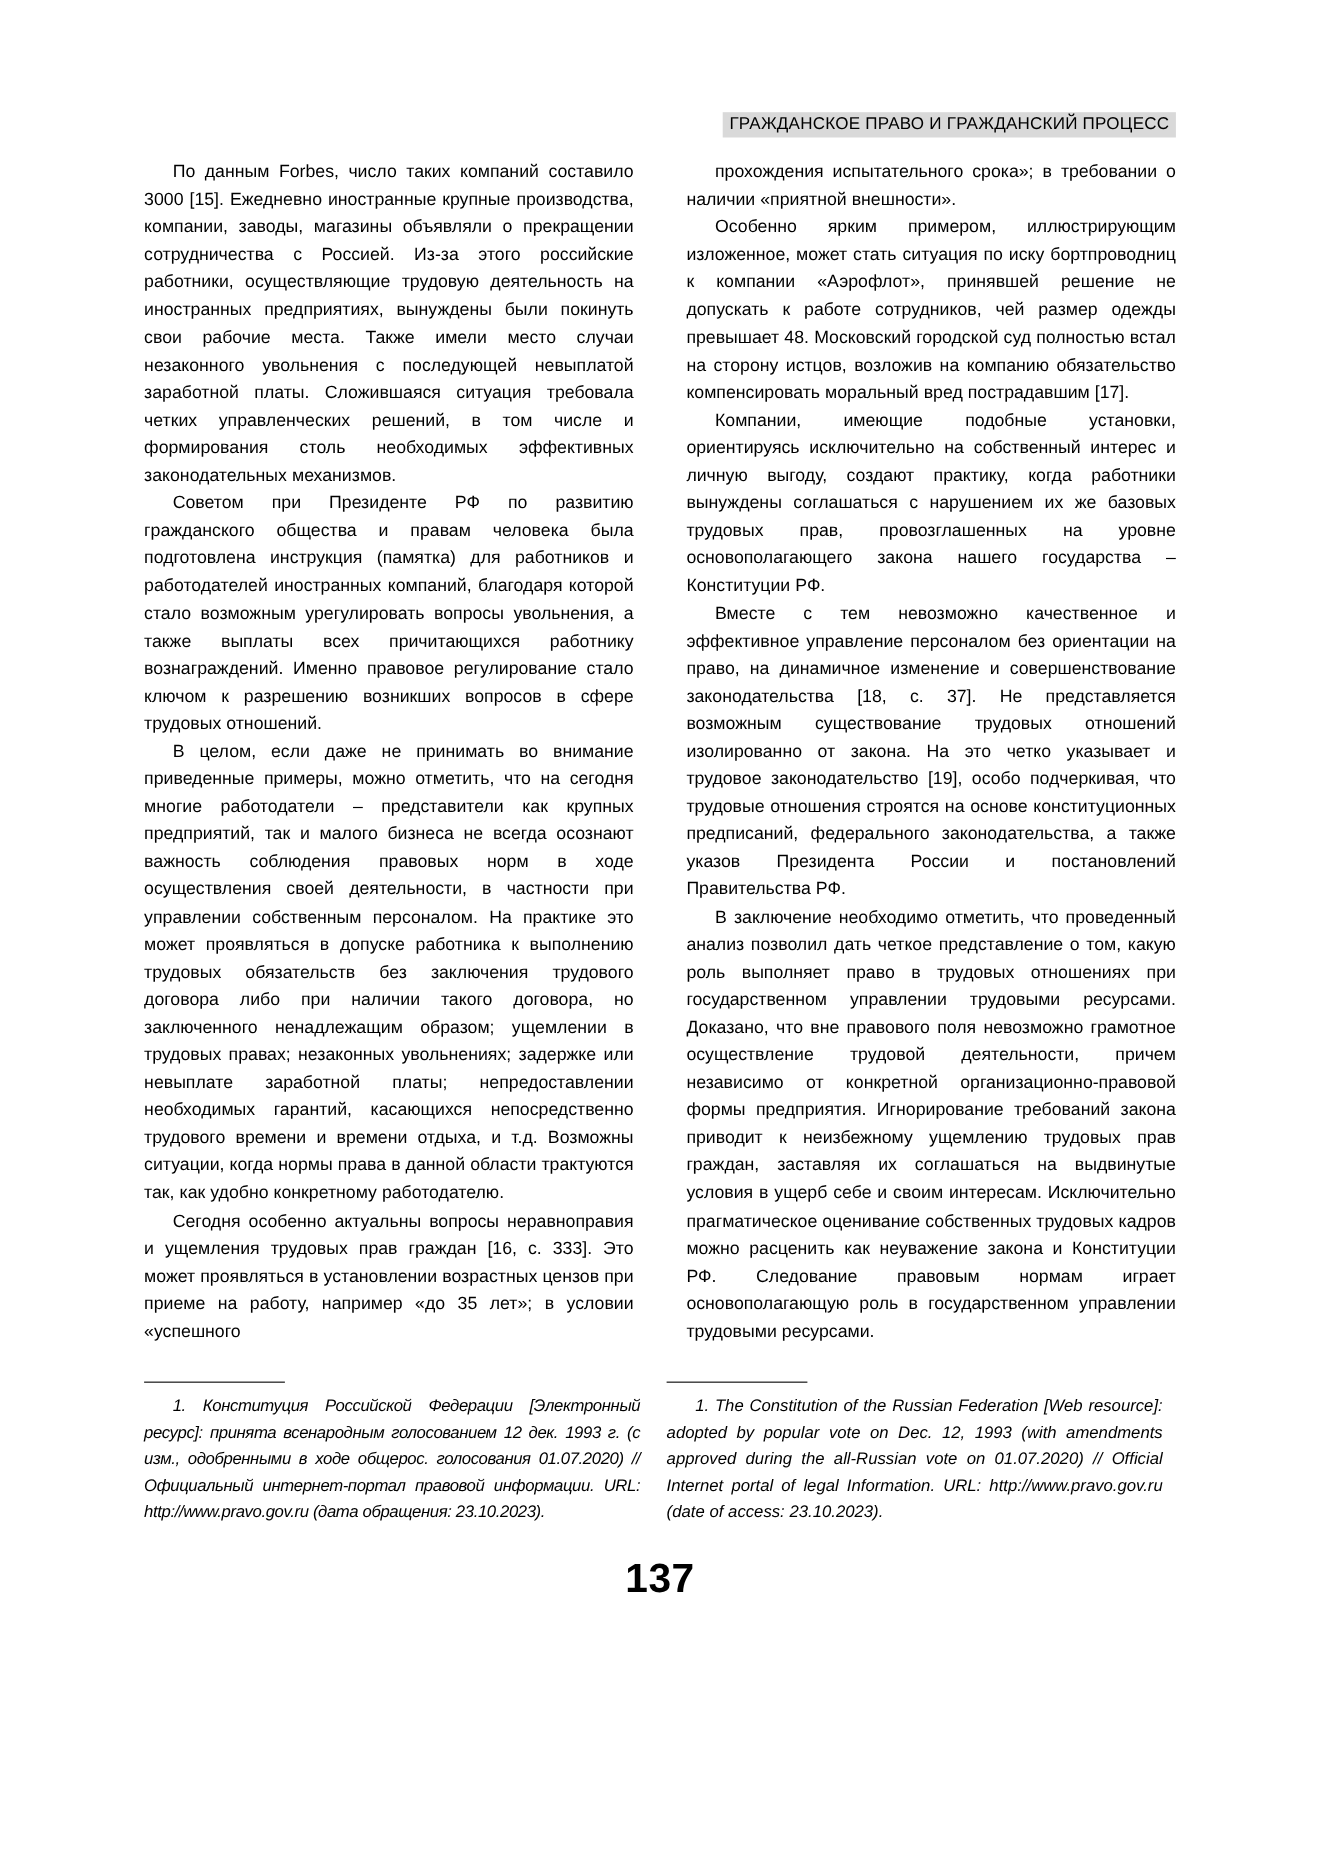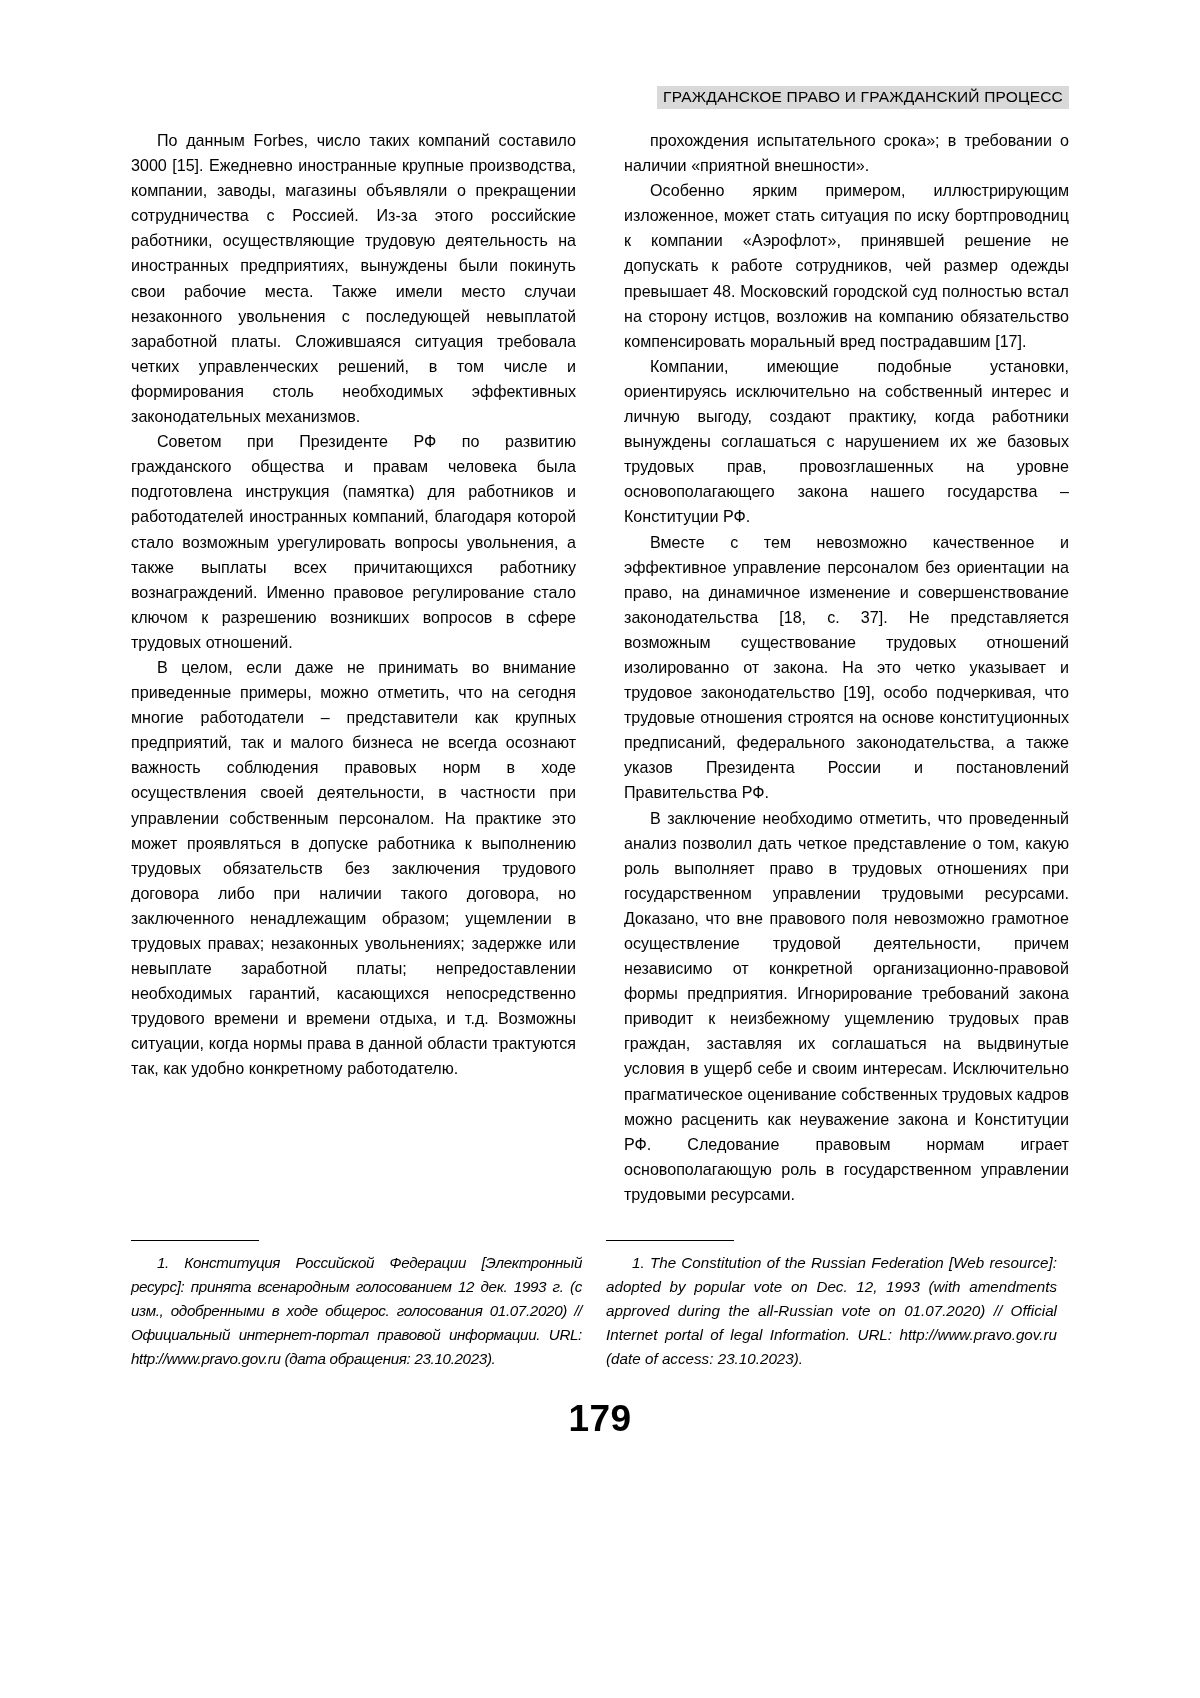--- a/index.html
+++ b/index.html
@@ -10,21 +10,21 @@
   body {
     width: 1200px;
     height: 1698px;
     font-family: "DejaVu Sans", sans-serif;
     color: #000000;
     position: relative;
     overflow: hidden;
   }
   .page {
     position: absolute;
-    left: 0; top: 0;
+    left: 0; top: 16px;
     width: 1200px;
     height: 1418px;
     background: #ffffff;
   }
   
   .running-head {
     position: absolute;
     top: 86px;
     left: 131px;
     width: 938px;
@@ -109,20 +109,21 @@
 
   <div class="running-head">
     <span class="rh-text">ГРАЖДАНСКОЕ ПРАВО И ГРАЖДАНСКИЙ ПРОЦЕСС</span>
   </div>
 
   <div class="columns">
     <div class="col">
       <p>По данным Forbes, число таких компаний составило 3000 [15]. Ежедневно иностранные крупные производства, компании, заводы, магазины объявляли о прекращении сотрудничества с Россией. Из-за этого российские работники, осуществляющие трудовую деятельность на иностранных предприятиях, вынуждены были покинуть свои рабочие места. Также имели место случаи незаконного увольнения с последующей невыплатой заработной платы. Сложившаяся ситуация требовала четких управленческих решений, в том числе и формирования столь необходимых эффективных законодательных механизмов.</p>
       <p>Советом при Президенте РФ по развитию гражданского общества и правам человека была подготовлена инструкция (памятка) для работников и работодателей иностранных компаний, благодаря которой стало возможным урегулировать вопросы увольнения, а также выплаты всех причитающихся работнику вознаграждений. Именно правовое регулирование стало ключом к разрешению возникших вопросов в сфере трудовых отношений.</p>
       <p>В целом, если даже не принимать во внимание приведенные примеры, можно отметить, что на сегодня многие работодатели – представители как крупных предприятий, так и малого бизнеса не всегда осознают важность соблюдения правовых норм в ходе осуществления своей деятельности, в частности при управлении собственным персоналом. На практике это может проявляться в допуске работника к выполнению трудовых обязательств без заключения трудового договора либо при наличии такого договора, но заключенного ненадлежащим образом; ущемлении в трудовых правах; незаконных увольнениях; задержке или невыплате заработной платы; непредоставлении необходимых гарантий, касающихся непосредственно трудового времени и времени отдыха, и т.д. Возможны ситуации, когда нормы права в данной области трактуются так, как удобно конкретному работодателю.</p>
+      <p>Сегодня особенно актуальны вопросы неравноправия и ущемления трудовых прав граждан [16, с. 333]. Это может проявляться в установлении возрастных цензов при приеме на работу, например «до 35 лет»; в условии «успешного</p>
     </div>
     <div class="col">
       <p>прохождения испытательного срока»; в требовании о наличии «приятной внешности».</p>
       <p>Особенно ярким примером, иллюстрирующим изложенное, может стать ситуация по иску бортпроводниц к компании «Аэрофлот», принявшей решение не допускать к работе сотрудников, чей размер одежды превышает 48. Московский городской суд полностью встал на сторону истцов, возложив на компанию обязательство компенсировать моральный вред пострадавшим [17].</p>
       <p>Компании, имеющие подобные установки, ориентируясь исключительно на собственный интерес и личную выгоду, создают практику, когда работники вынуждены соглашаться с нарушением их же базовых трудовых прав, провозглашенных на уровне основополагающего закона нашего государства – Конституции РФ.</p>
       <p>Вместе с тем невозможно качественное и эффективное управление персоналом без ориентации на право, на динамичное изменение и совершенствование законодательства [18, с. 37]. Не представляется возможным существование трудовых отношений изолированно от закона. На это четко указывает и трудовое законодательство [19], особо подчеркивая, что трудовые отношения строятся на основе конституционных предписаний, федерального законодательства, а также указов Президента России и постановлений Правительства РФ.</p>
       <p>В заключение необходимо отметить, что проведенный анализ позволил дать четкое представление о том, какую роль выполняет право в трудовых отношениях при государственном управлении трудовыми ресурсами. Доказано, что вне правового поля невозможно грамотное осуществление трудовой деятельности, причем независимо от конкретной организационно-правовой формы предприятия. Игнорирование требований закона приводит к неизбежному ущемлению трудовых прав граждан, заставляя их соглашаться на выдвинутые условия в ущерб себе и своим интересам. Исключительно прагматическое оценивание собственных трудовых кадров можно расценить как неуважение закона и Конституции РФ. Следование правовым нормам играет основополагающую роль в государственном управлении трудовыми ресурсами.</p>
     </div>
   </div>
 
@@ -130,15 +131,15 @@
     <div class="col">
       <div class="rule"></div>
       <p class="tight">1. Конституция Российской Федерации [Электронный ресурс]: принята всенародным голосованием 12 дек. 1993 г. (с изм., одобренными в ходе общерос. голосования 01.07.2020) // Официальный интернет-портал правовой информации. URL: http://www.pravo.gov.ru (дата обращения: 23.10.2023).</p>
     </div>
     <div class="col">
       <div class="rule"></div>
       <p>1. The Constitution of the Russian Federation [Web resource]: adopted by popular vote on Dec. 12, 1993 (with amendments approved during the all-Russian vote on 01.07.2020) // Official Internet portal of legal Information. URL: http://www.pravo.gov.ru (date of access: 23.10.2023).</p>
     </div>
   </div>
 
-  <div class="page-number">179</div>
+  <div class="page-number">137</div>
 
 </div>
 
 </body></html>

